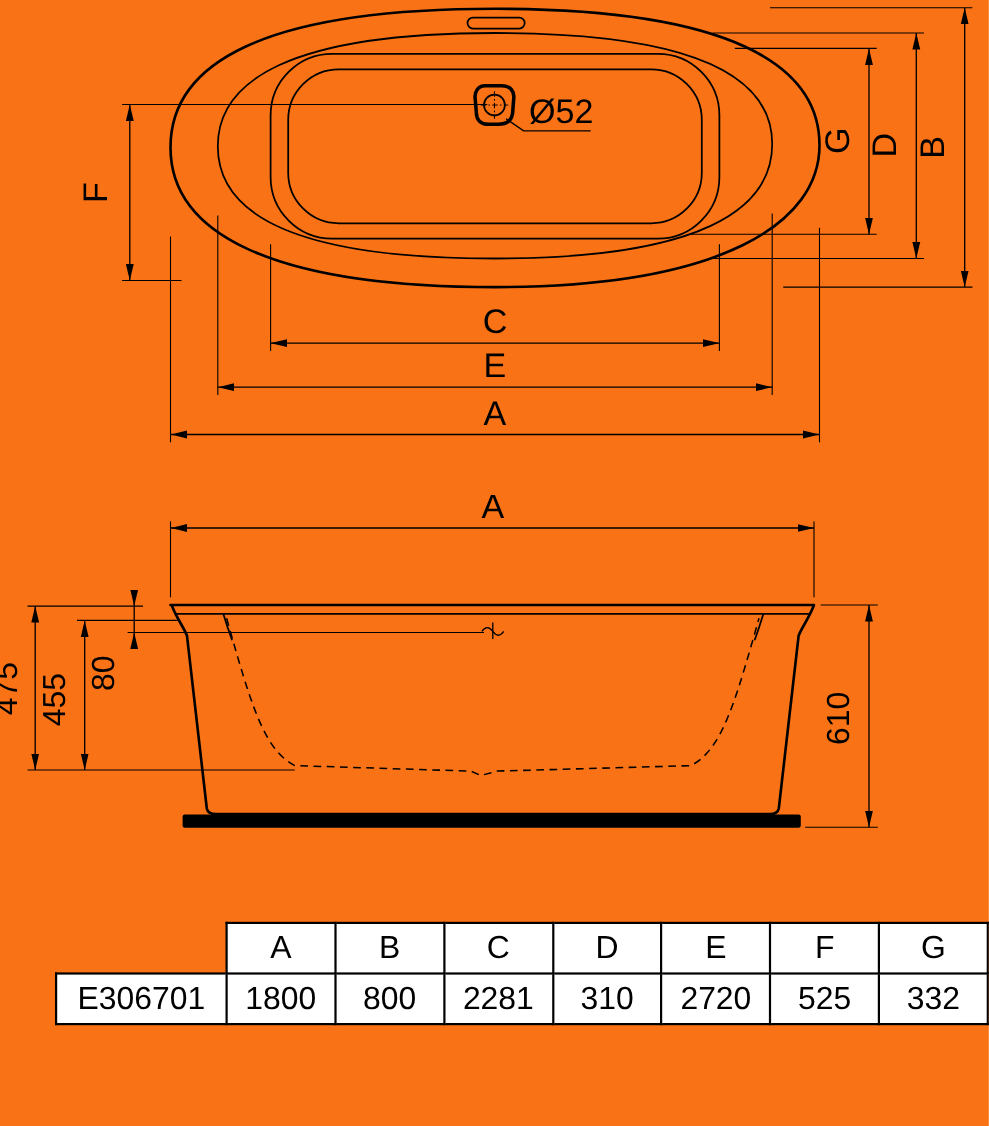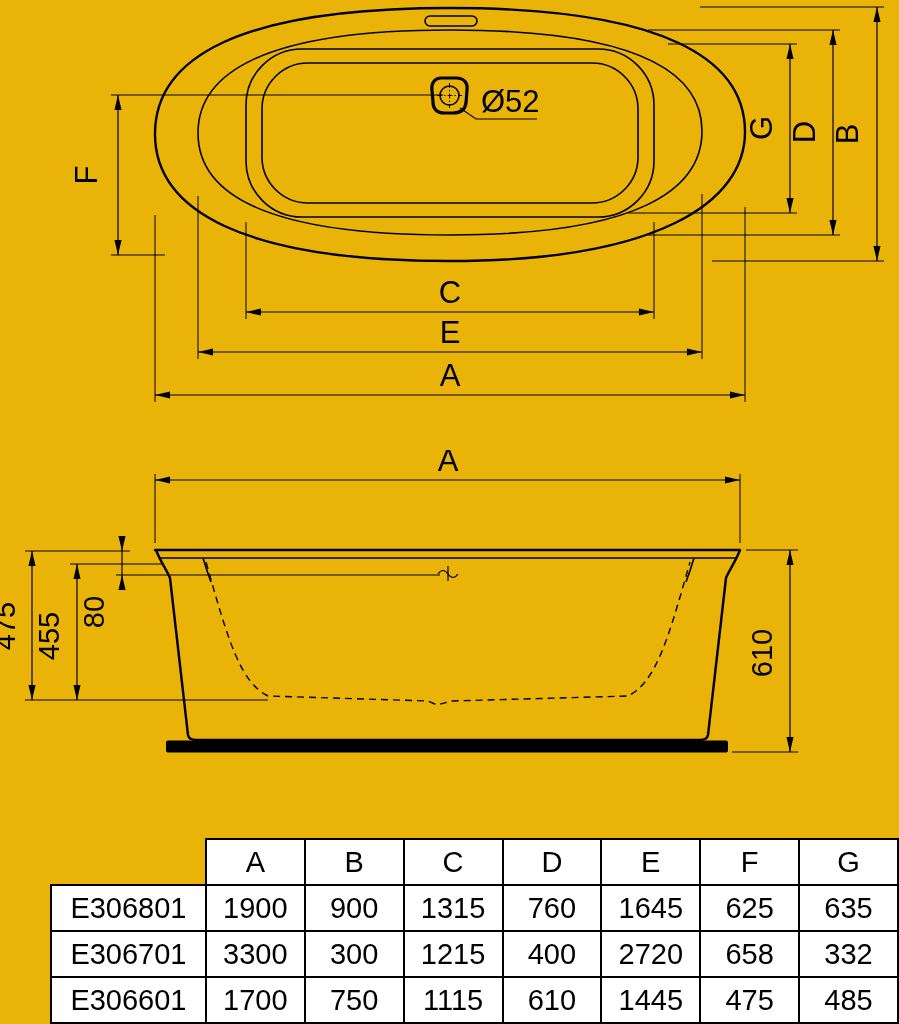--- a/index.html
+++ b/index.html
@@ -1,17 +1,17 @@
 <!DOCTYPE html>
 <html><head>
 <meta charset="utf-8">
 <style>
   html,body { margin:0; padding:0; background:#fff; }
   .page {
-    position:relative; width:899px; height:1024px; background:#eab308;
+    position:relative; width:899px; height:1024px; background:#f97316;
     font-family:"Liberation Sans", sans-serif; color:#000; overflow:hidden;
   }
   svg { position:absolute; left:0; }
   svg text { font-family:"Liberation Sans", sans-serif; fill:#000; }
   .outline { fill:none; stroke:#000; stroke-width:2.4; stroke-linejoin:round; }
   .thin    { fill:none; stroke:#000; stroke-width:1.6; }
   .thick   { fill:none; stroke:#000; stroke-width:3.2; stroke-linejoin:round; }
   .ext     { fill:none; stroke:#000; stroke-width:1; }
   .dim     { fill:none; stroke:#000; stroke-width:1.2; }
   .dash    { fill:none; stroke:#000; stroke-width:1.4; stroke-dasharray:7 5; }
@@ -138,45 +138,25 @@
       <td class="blank"></td>
       <th class="val">A</th>
       <th class="val">B</th>
       <th class="val">C</th>
       <th class="val">D</th>
       <th class="val">E</th>
       <th class="val">F</th>
       <th class="val">G</th>
     </tr>
     <tr>
-      <th class="model">E306801</th>
-      <td class="val">1900</td>
-      <td class="val">900</td>
-      <td class="val">1315</td>
-      <td class="val">760</td>
-      <td class="val">1645</td>
-      <td class="val">625</td>
-      <td class="val">635</td>
-    </tr>
-    <tr>
       <th class="model">E306701</th>
-      <td class="val">3300</td>
-      <td class="val">300</td>
-      <td class="val">1215</td>
-      <td class="val">400</td>
+      <td class="val">1800</td>
+      <td class="val">800</td>
+      <td class="val">2281</td>
+      <td class="val">310</td>
       <td class="val">2720</td>
-      <td class="val">658</td>
+      <td class="val">525</td>
       <td class="val">332</td>
-    </tr>
-    <tr>
-      <th class="model">E306601</th>
-      <td class="val">1700</td>
-      <td class="val">750</td>
-      <td class="val">1115</td>
-      <td class="val">610</td>
-      <td class="val">1445</td>
-      <td class="val">475</td>
-      <td class="val">485</td>
     </tr>
   </tbody>
     </table>
 
 </div>
 
 </body></html>

